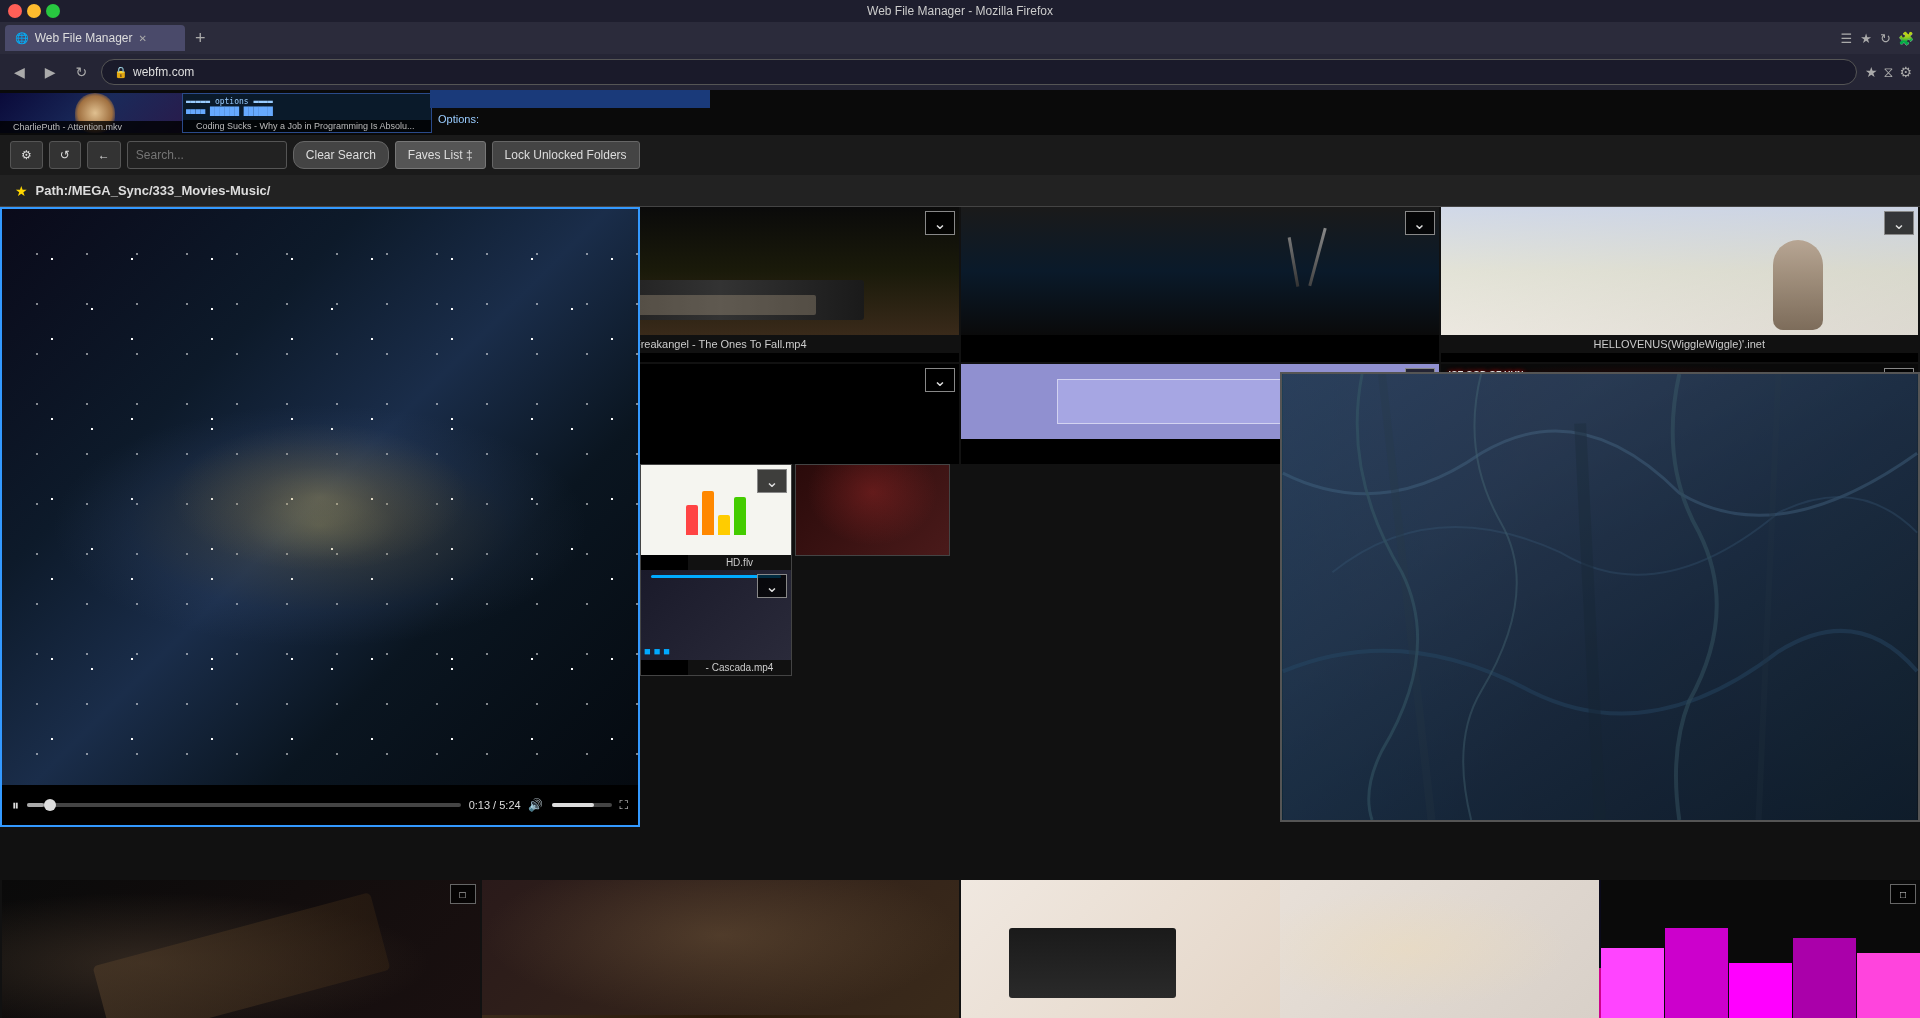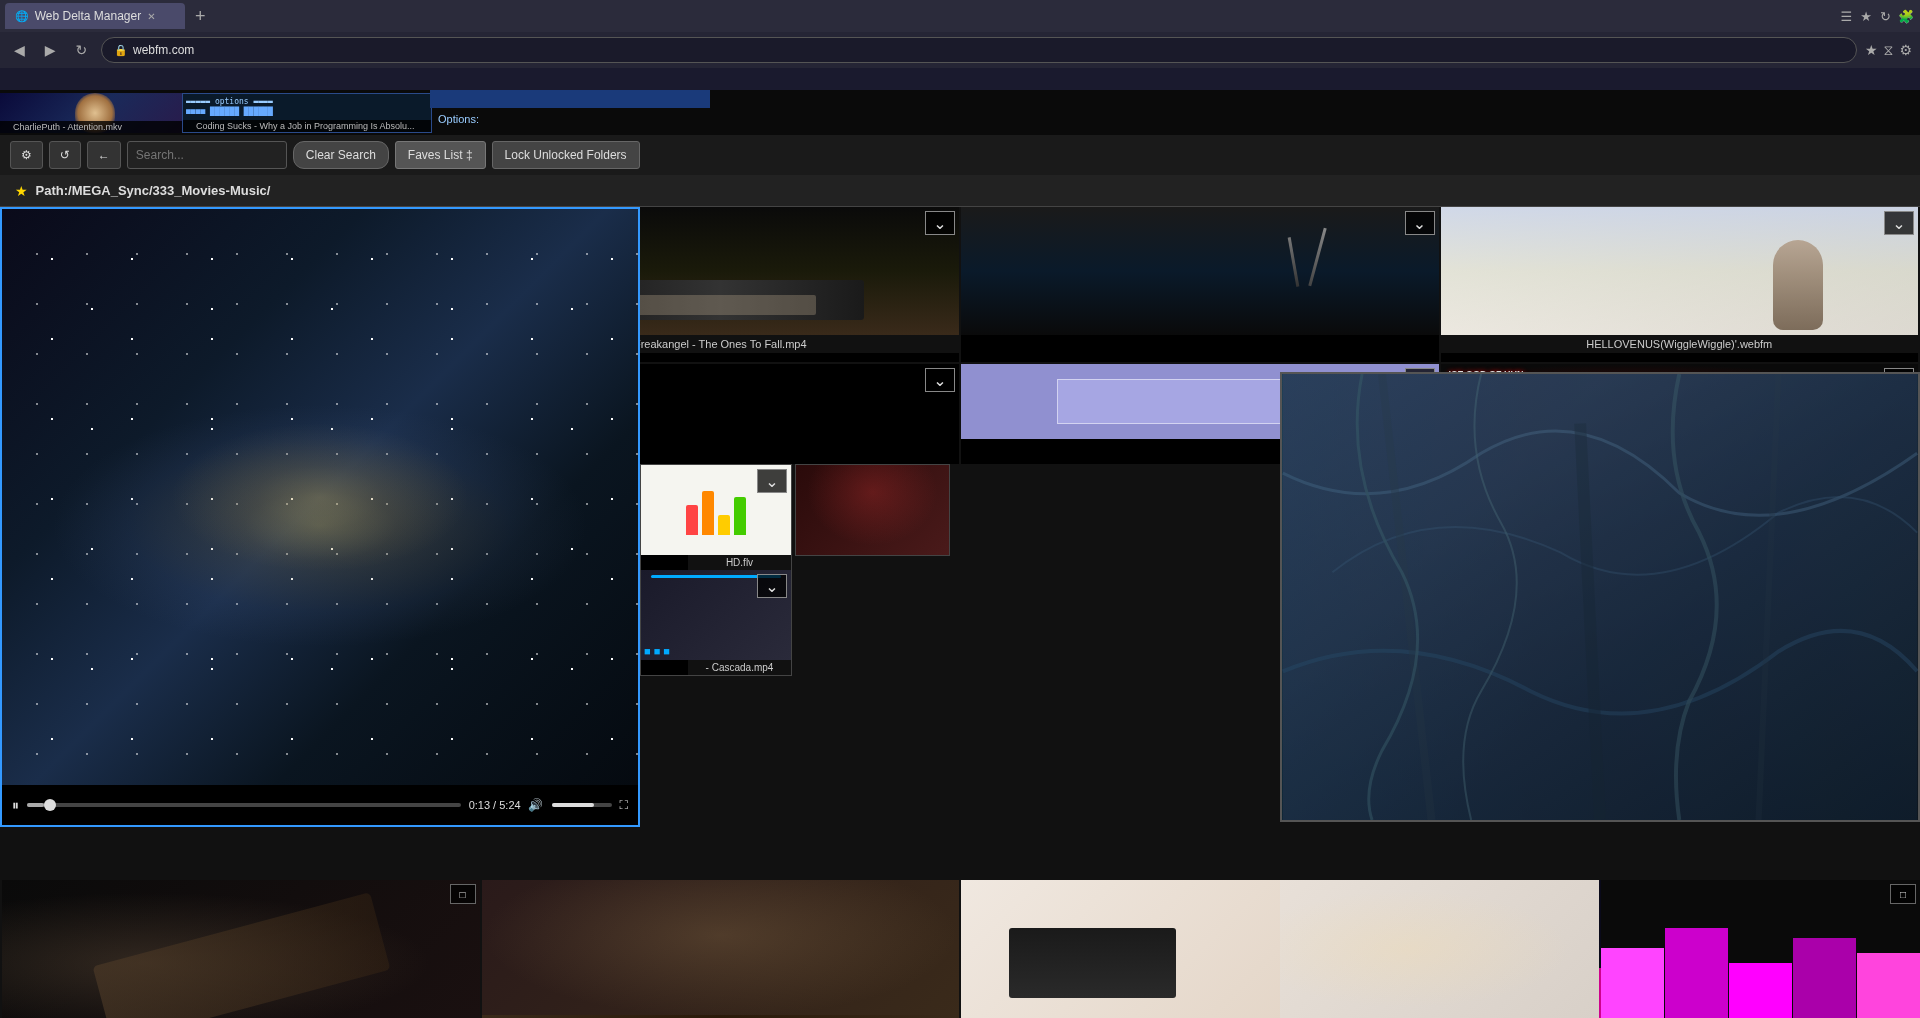--- a/index.html
+++ b/index.html
@@ -403,24 +403,32 @@
       margin-left: 47px;
     }
 
     
     .highlighted { border: 2px solid #39f; }
   </style>
 </head>
 <body>
 
 <div class="browser-chrome">
+  <div class="title-bar">
+    <div class="win-controls">
+      <button class="win-btn close"></button>
+      <button class="win-btn min"></button>
+      <button class="win-btn max"></button>
+    </div>
+    <span>Web File Manager - Mozilla Firefox</span>
+  </div>
   <div class="tab-bar">
     <div class="browser-tab active">
       <span style="font-size:11px;">🌐</span>
-      <span>Web Delta Manager</span>
+      <span>Web File Manager</span>
       <span class="tab-close">✕</span>
     </div>
     <span class="new-tab-btn">+</span>
     <div style="flex:1"></div>
     <div style="display:flex;gap:8px;align-items:center;">
       <span style="color:#aaa;font-size:13px;">☰</span>
       <span style="color:#aaa;font-size:13px;">★</span>
       <span style="color:#aaa;font-size:13px;">↻</span>
       <span style="color:#aaa;font-size:13px;">🧩</span>
     </div>
@@ -517,21 +525,21 @@
     </div>
 
     <div class="thumb-card" style="height:155px;">
       <div class="tc-img" style="height:128px;background:linear-gradient(135deg,#f0f0f0 0%,#e0e0e0 50%,#d0d0d0 100%);position:relative;overflow:hidden;">
 
         <div style="position:absolute;inset:0;background:linear-gradient(180deg,rgba(200,210,230,0.8) 0%,rgba(220,220,200,0.6) 50%,rgba(240,230,210,0.4) 100%);"></div>
 
         <div style="position:absolute;bottom:5px;right:20%;width:50px;height:90px;background:linear-gradient(180deg,rgba(180,160,140,0.9) 0%,rgba(100,80,60,0.8) 100%);border-radius:25px 25px 10px 10px;"></div>
         <div class="tc-btn">⌄</div>
       </div>
-      <div class="tc-label">HELLOVENUS(WiggleWiggle)'.webfm</div>
+      <div class="tc-label">HELLOVENUS(WiggleWiggle)'.inet</div>
     </div>
   </div>
 
   <div style="position:absolute;top:274px;left:0;right:0;display:grid;grid-template-columns:repeat(4,1fr);gap:2px;padding:0 2px;">
 
     <div class="thumb-card" style="height:100px;border:2px solid #39f;">
       <div class="tc-img" style="height:75px;background:linear-gradient(135deg,#3a0a3a 0%,#5a1a5a 50%,#2a1a4a 100%);position:relative;">
 
         <div style="position:absolute;inset:0;background:radial-gradient(ellipse at 50% 50%,rgba(200,50,200,0.3) 0%,transparent 60%);"></div>
         <div style="position:absolute;bottom:5px;left:10%;width:80%;height:40px;display:flex;justify-content:space-around;align-items:flex-end;">

